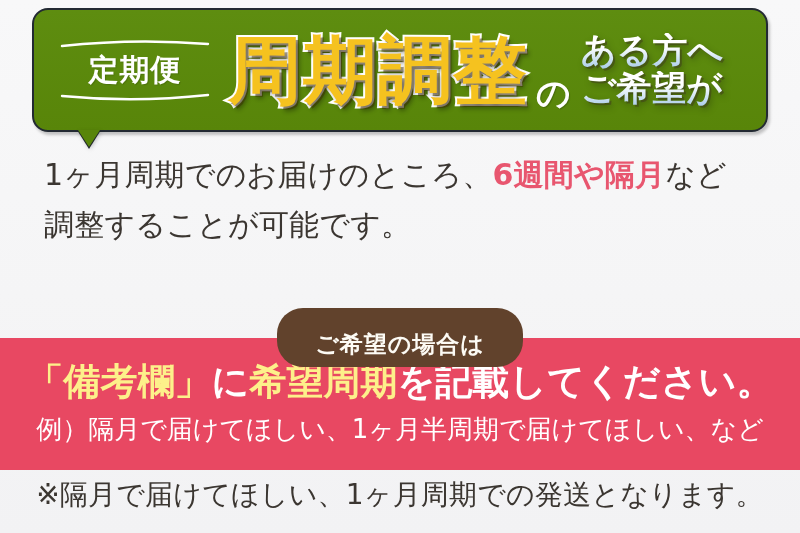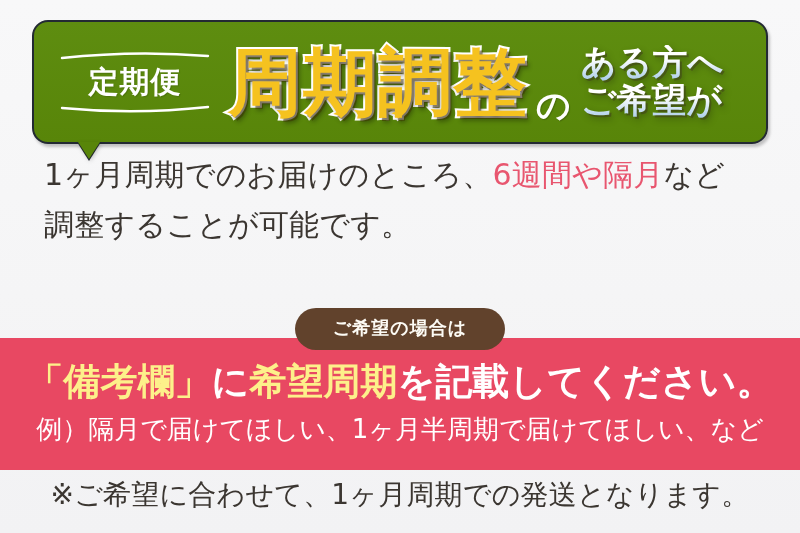--- a/index.html
+++ b/index.html
@@ -19,21 +19,21 @@
     position: relative;
     width: 800px;
     height: 533px;
     background: linear-gradient(180deg, #f8f8f9 0%, #f5f5f6 55%, #f2f2f4 100%);
     overflow: hidden;
   }
 
   
   .header-wrap {
     position: absolute;
-    left: 0; top: 12px;
+    left: 0; top: 0;
     width: 800px;
     height: 150px;
     padding-left: 28px;
   }
 
   .green-box {
     position: absolute;
     left: 32px;
     top: 8px;
     width: 736px;
@@ -161,45 +161,44 @@
     padding: 0 44px;
   }
   .body-line {
     font-size: 30px;
     font-weight: 500;
     color: #3b3631;
     line-height: 50px;
     white-space: nowrap;
     letter-spacing: 0.2px;
   }
-  .accent-pink { color: #e8566f; }
+  .accent-pink { color: #e8566f; font-weight: bold; }
   .hl {
     background: linear-gradient(180deg, rgba(253,240,138,0) 38%, #fdf08a 38%, #fdf08a 100%);
     padding: 0 1px;
   }
 
   
   .badge-row {
     position: absolute;
     left: 0; top: 308px;
     width: 800px;
     display: flex;
     justify-content: center;
     z-index: 6;
   }
   .badge {
     background: #61422c;
     color: #fdfbf5;
-    font-size: 18px;
+    font-size: 23px;
     font-weight: 700;
     letter-spacing: 1px;
-    padding: 12px 38px 10px;
+    padding: 24px 38px 10px;
     border-radius: 26px;
     line-height: 1.1;
-    font-family: Liberation Mono, monospace;
   }
 
   
   .pink-band {
     position: absolute;
     left: 0; top: 338px;
     width: 800px;
     height: 132px;
     background: #e84862;
     z-index: 2;
@@ -293,15 +292,15 @@
     <div class="badge">ご希望の場合は</div>
   </div>
 
   <div class="pink-band">
     <div class="pink-main">
       <span class="pink-yellow">「備考欄」</span><span>に</span><span class="pink-yellow">希望周期</span><span>を記載してください。</span>
     </div>
     <div class="pink-example">例）隔月で届けてほしい、1ヶ月半周期で届けてほしい、など</div>
   </div>
 
-  <div class="footer-note">※ご希望に合わせて、1ヶ月周期での発送となります。</div>
+  <div class="footer-note">※隔月で届けてほしい、1ヶ月周期での発送となります。</div>
 
 </div>
 
 </body></html>

